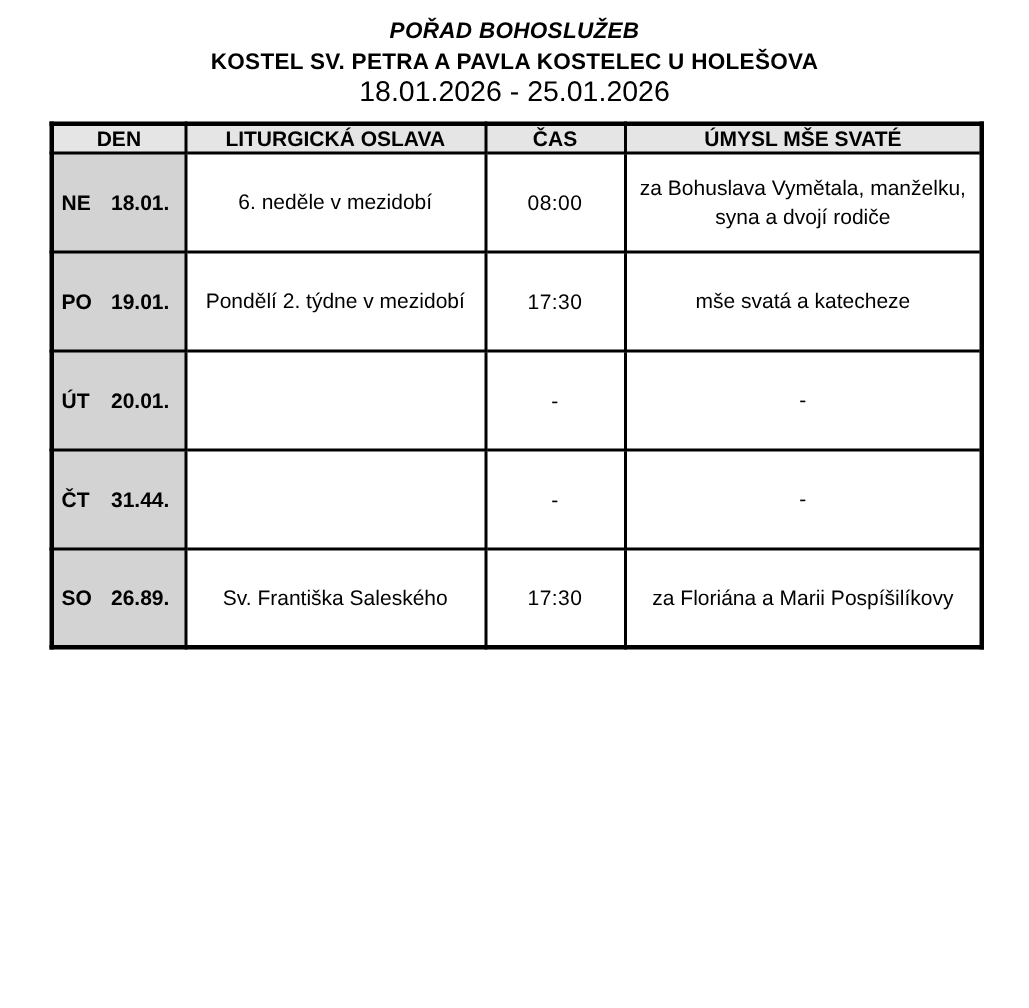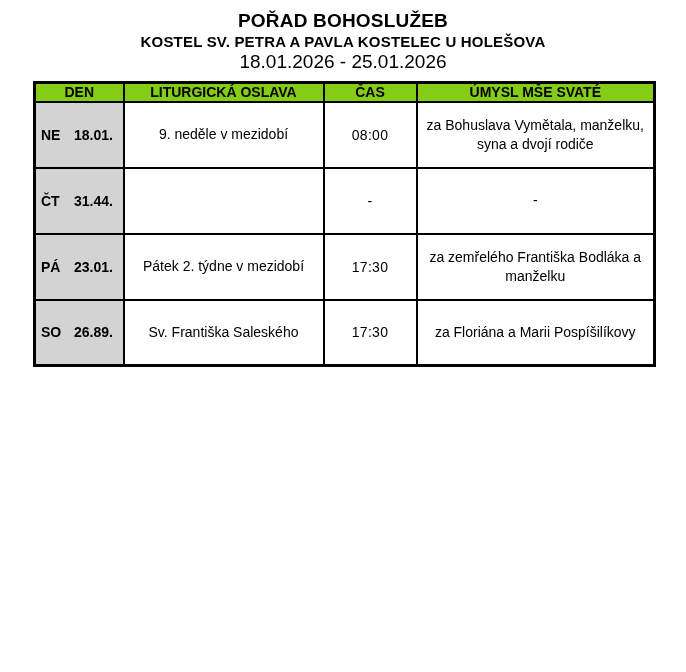--- a/index.html
+++ b/index.html
@@ -9,24 +9,25 @@
     background: #ffffff;
     font-family: "Liberation Sans", sans-serif;
     color: #000000;
     overflow: hidden;
   }
   .title-block {
     padding-top: 10px;
     text-align: center;
   }
   .doc-title {
-    font-size: 19px;
+    font-size: 15px;
     font-weight: bold;
     line-height: 21px;
     letter-spacing: 0.2px;
+    font-style: italic;
   }
   .doc-subtitle {
     font-size: 15px;
     font-weight: bold;
     line-height: 21px;
     letter-spacing: 0.2px;
   }
   .doc-daterange {
     font-size: 19px;
     font-weight: normal;
@@ -40,21 +41,21 @@
     border: 3px solid #000000;
   }
   .schedule-table th,
   .schedule-table td {
     border: 2px solid #000000;
     font-size: 14px;
     text-align: center;
     vertical-align: middle;
   }
   .schedule-table th {
-    background: #84cc16;
+    background: #e5e5e5;
     font-weight: bold;
     height: 19px;
     padding: 0 2px;
   }
   .schedule-table td {
     height: 66px;
     padding: 0 6px;
     background: #ffffff;
   }
   .col-day   { width: 89px; }
@@ -93,35 +94,41 @@
     <tr>
       <th>DEN</th>
       <th>LITURGICKÁ OSLAVA</th>
       <th>ČAS</th>
       <th>ÚMYSL MŠE SVATÉ</th>
     </tr>
   </thead>
   <tbody>
     <tr>
       <td class="day-cell"><span class="day-abbr">NE</span><span>18.01.</span></td>
-      <td class="celebration-cell">9. neděle v mezidobí</td>
+      <td class="celebration-cell">6. neděle v mezidobí</td>
       <td class="time-cell">08:00</td>
       <td class="intention-cell">za Bohuslava Vymětala, manželku, syna a dvojí rodiče</td>
+    </tr>
+    <tr>
+      <td class="day-cell"><span class="day-abbr">PO</span><span>19.01.</span></td>
+      <td class="celebration-cell">Pondělí 2. týdne v mezidobí</td>
+      <td class="time-cell">17:30</td>
+      <td class="intention-cell">mše svatá a katecheze</td>
+    </tr>
+    <tr>
+      <td class="day-cell"><span class="day-abbr">ÚT</span><span>20.01.</span></td>
+      <td class="celebration-cell"></td>
+      <td class="time-cell">-</td>
+      <td class="intention-cell">-</td>
     </tr>
     <tr>
       <td class="day-cell"><span class="day-abbr">ČT</span><span>31.44.</span></td>
       <td class="celebration-cell"></td>
       <td class="time-cell">-</td>
       <td class="intention-cell">-</td>
-    </tr>
-    <tr>
-      <td class="day-cell"><span class="day-abbr">PÁ</span><span>23.01.</span></td>
-      <td class="celebration-cell">Pátek 2. týdne v mezidobí</td>
-      <td class="time-cell">17:30</td>
-      <td class="intention-cell">za zemřelého Františka Bodláka a manželku</td>
     </tr>
     <tr>
       <td class="day-cell"><span class="day-abbr">SO</span><span>26.89.</span></td>
       <td class="celebration-cell">Sv. Františka Saleského</td>
       <td class="time-cell">17:30</td>
       <td class="intention-cell">za Floriána a Marii Pospíšilíkovy</td>
     </tr>
   </tbody>
 </table>
 

